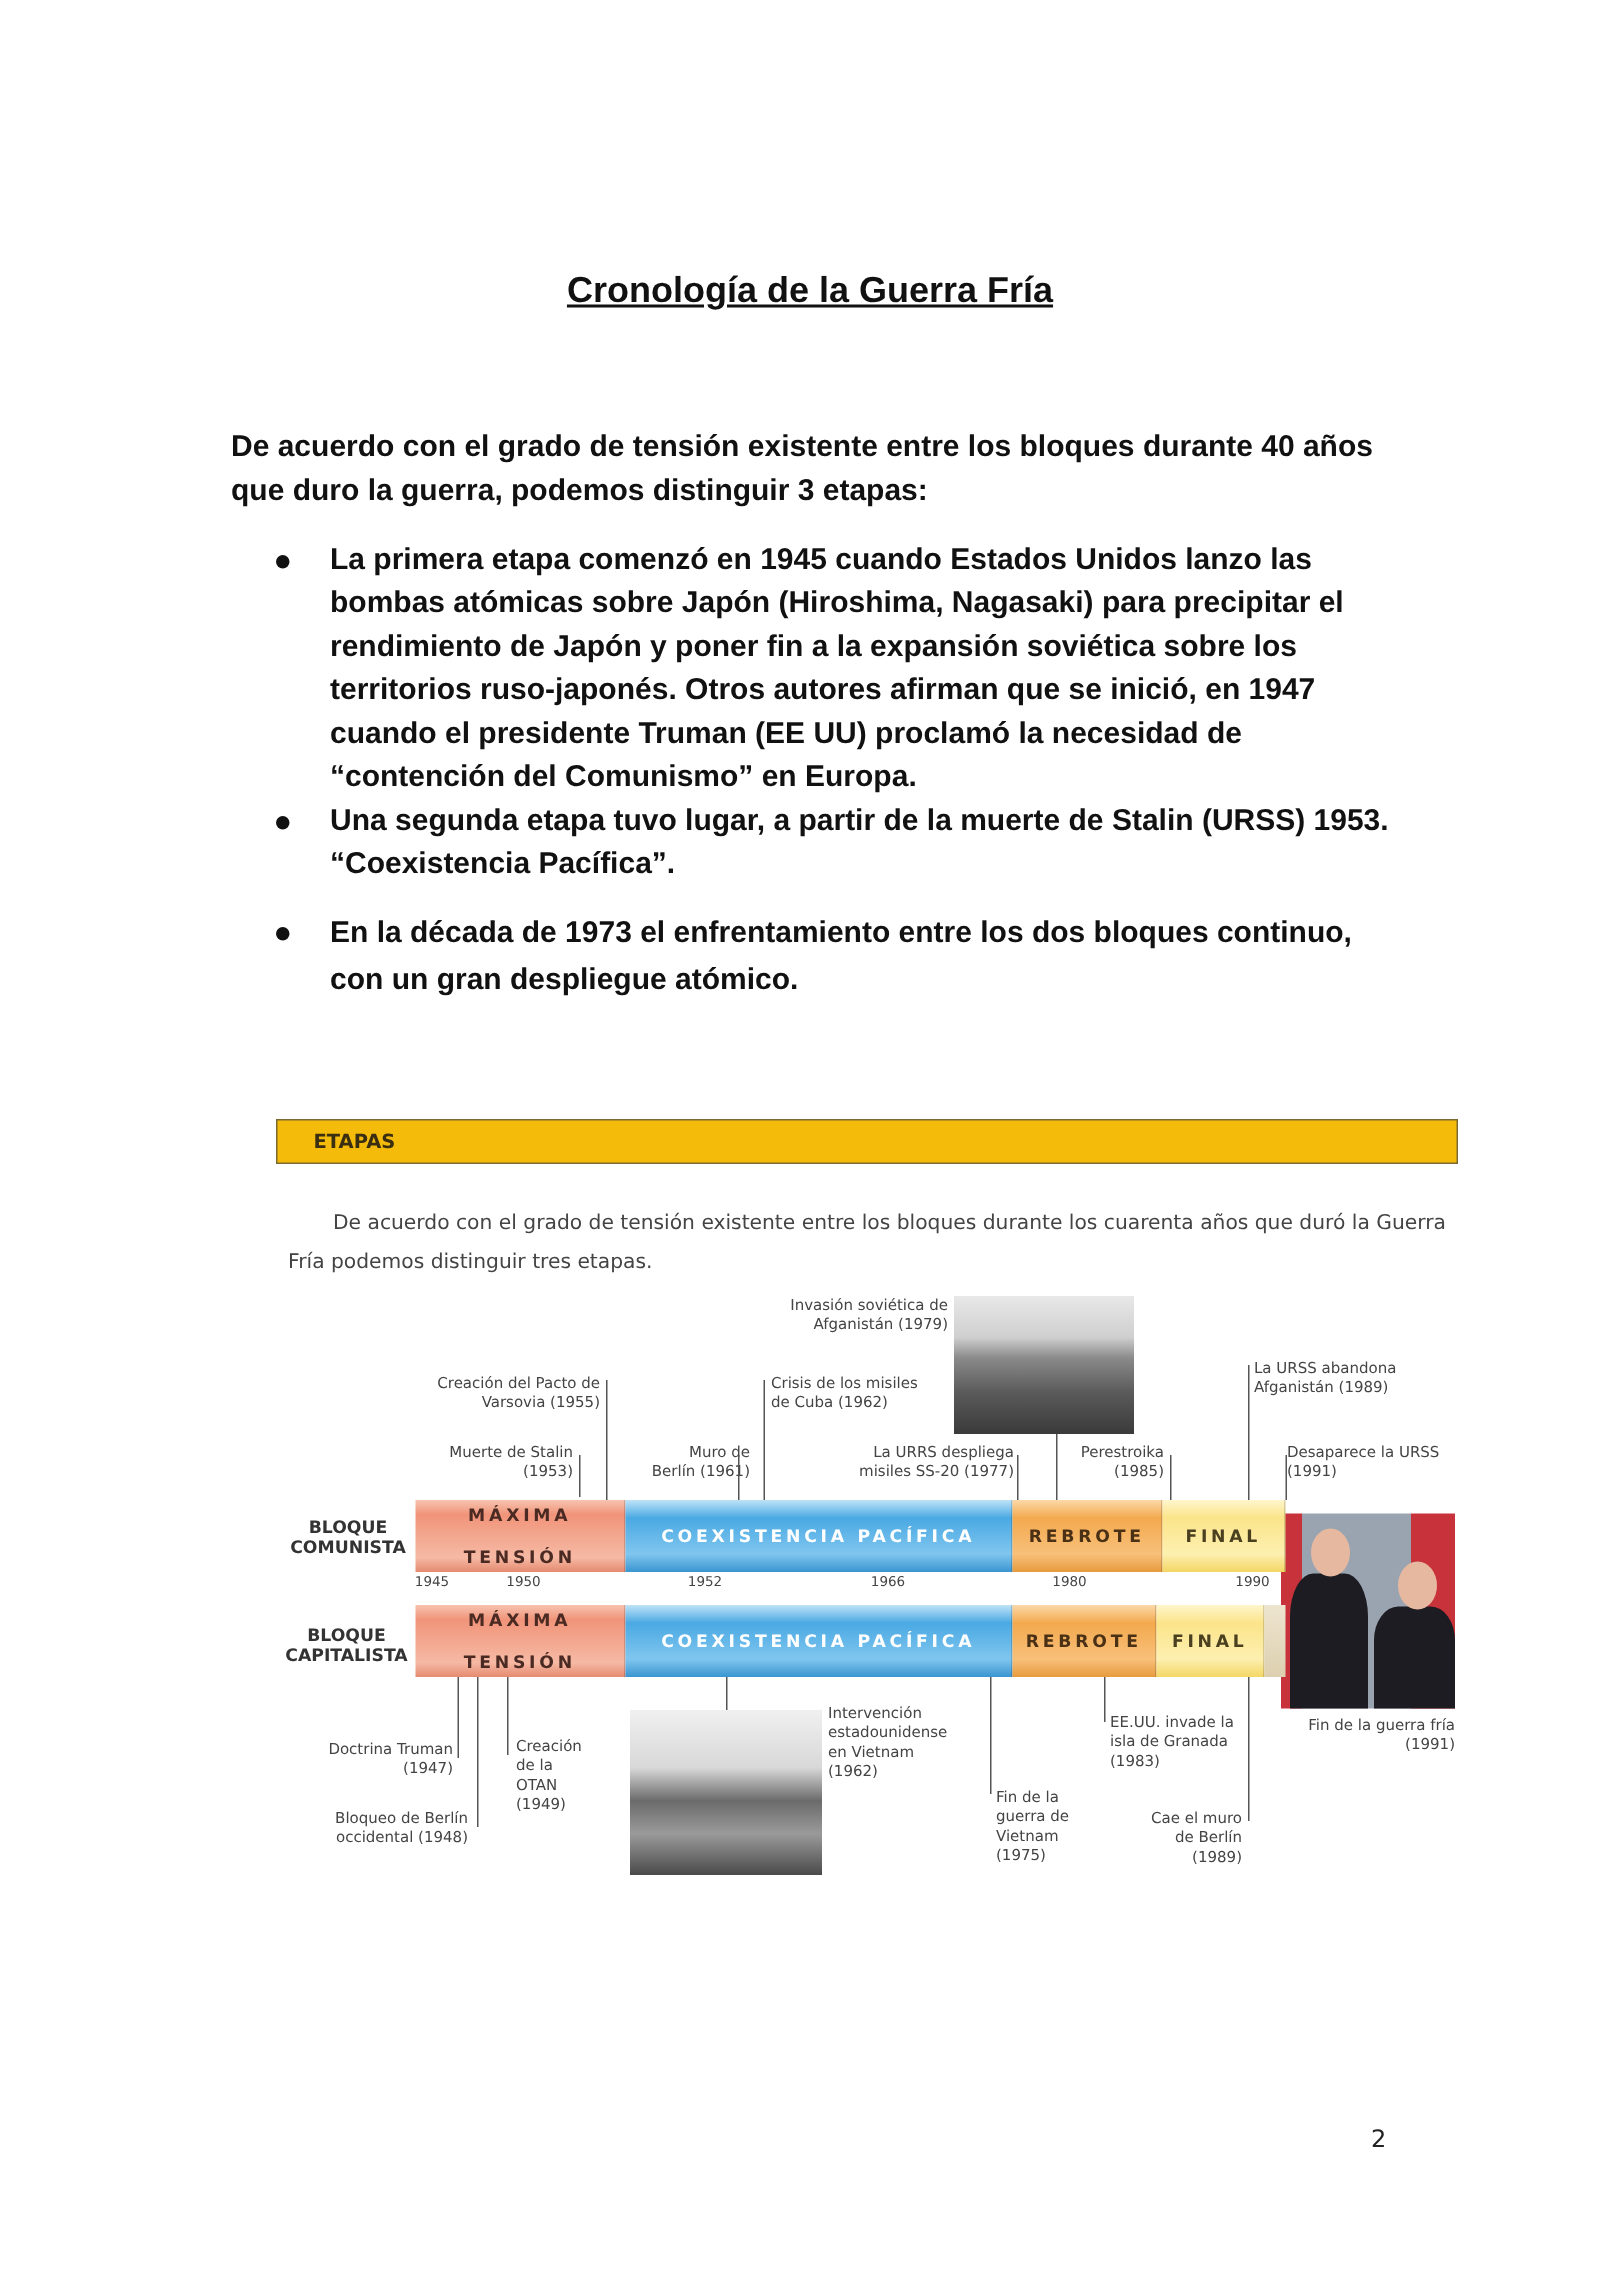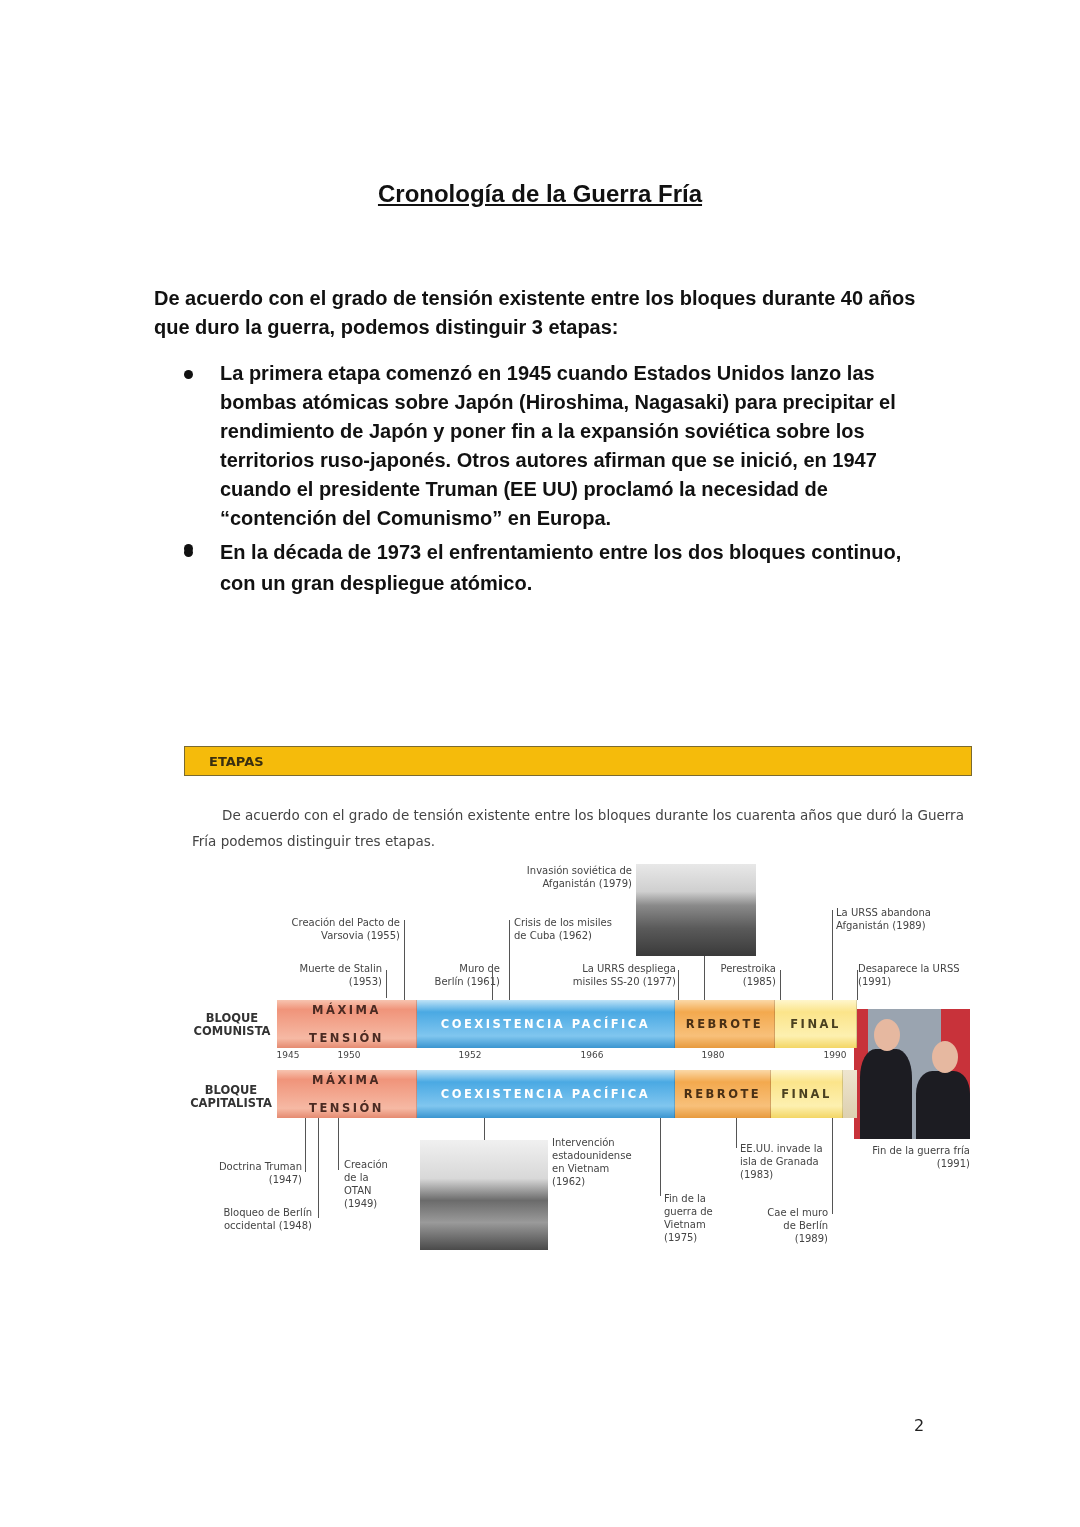--- a/index.html
+++ b/index.html
@@ -2,21 +2,21 @@
 <html><head>
 <meta charset="utf-8">
 <style>
   html, body { margin: 0; padding: 0; background: #ffffff; }
   body { width: 1080px; height: 1527px; position: relative; overflow: hidden; font-family: "Liberation Sans", sans-serif; color: #111; }
   .title { position: absolute; left: 0; width: 1080px; top: 180px; text-align: center; font-size: 24px; font-weight: bold; text-decoration: underline; }
   .intro { position: absolute; left: 154px; top: 284px; width: 780px; font-size: 20px; font-weight: bold; line-height: 29px; }
   .bullets { position: absolute; left: 182px; top: 359px; width: 760px; margin: 0; padding: 0; list-style: none; font-size: 20px; font-weight: bold; line-height: 29px; }
   .bullets li { position: relative; padding-left: 38px; }
   .bullets li .dot { position: absolute; left: 2px; top: 11px; width: 9px; height: 9px; border-radius: 50%; background: #111; }
-  .bullets li.b3 { line-height: 31px; margin-top: 4px; }
+  .bullets li.b3 { line-height: 31px; margin-top: 16px; }
 
   
   .diagram { position: absolute; left: 182px; top: 744px; width: 795px; height: 512px; font-family: "DejaVu Sans", sans-serif; color: #333; }
   .etapas-bar { position: absolute; left: 2px; top: 2px; width: 788px; height: 30px; background: #f5bb0b; border: 1px solid #7a6a30; box-sizing: border-box; }
   .etapas-bar span { position: absolute; left: 24px; top: 7px; font-size: 13px; font-weight: bold; color: #3a2f10; }
   .d-intro { position: absolute; left: 10px; top: 58px; width: 780px; font-size: 13.5px; line-height: 26px; color: #444; text-indent: 30px; }
 
   .block-label { position: absolute; font-size: 11.5px; font-weight: bold; text-align: center; line-height: 13px; color: #333; }
   .track { position: absolute; height: 48px; display: flex; }
   .seg { height: 100%; display: flex; align-items: center; justify-content: center; font-size: 11.5px; font-weight: bold; letter-spacing: 2.5px; color: #fff; box-sizing: border-box; border-right: 1px solid rgba(0,0,0,0.15); gap: 16px; }
@@ -39,21 +39,21 @@
   .page-num { position: absolute; left: 914px; top: 1416px; font-size: 16px; font-family: "DejaVu Sans", sans-serif; color: #222; }
 </style>
 </head>
 <body>
 
 <div>
   <div class="title">Cronología de la Guerra Fría</div>
   <div class="intro">De acuerdo con el grado de tensión existente entre los bloques durante 40 años que duro la guerra, podemos distinguir 3 etapas:</div>
   <ul class="bullets">
     <li><span class="dot"></span><span>La primera etapa comenzó en 1945 cuando Estados Unidos lanzo las bombas atómicas sobre Japón (Hiroshima, Nagasaki) para precipitar el rendimiento de Japón y poner fin a la expansión soviética sobre los territorios ruso-japonés. Otros autores afirman que se inició, en 1947 cuando el presidente Truman (EE UU) proclamó la necesidad de “contención del Comunismo” en Europa.</span></li>
-    <li><span class="dot"></span></li>
+    <li><span class="dot"></span><span>Una segunda etapa tuvo lugar, a partir de la muerte de Stalin (URSS) 1953. “Coexistencia Pacífica”.</span></li>
     <li class="b3"><span class="dot"></span><span>En la década de 1973 el enfrentamiento entre los dos bloques continuo, con un gran despliegue atómico.</span></li>
   </ul>
 
   <div class="diagram">
     <div class="etapas-bar">
         <span>ETAPAS</span>
       </div>
     <div class="d-intro">De acuerdo con el grado de tensión existente entre los bloques durante los cuarenta años que duró la Guerra Fría podemos distinguir tres etapas.</div>
 
     <div class="photo afg" style="left:454px; top:120px; width:120px; height:92px;"></div>

